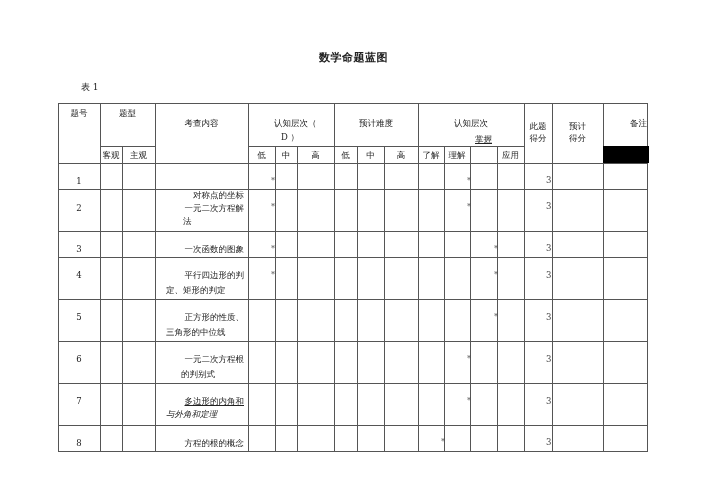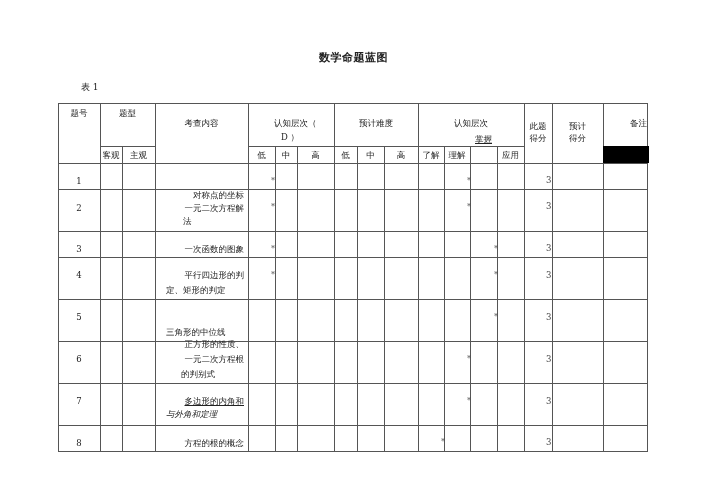--- a/index.html
+++ b/index.html
@@ -106,21 +106,21 @@
   <div class="score" style="left:546px;top:243px;">3</div>
 
   <div class="cell c" style="left:58px;width:42px;top:268px;">4</div>
   <div class="cell r" style="left:155px;width:89px;top:268px;">平行四边形的判</div>
   <div class="cell" style="left:166px;width:82px;top:283px;">定、矩形的判定</div>
   <div class="star" style="left:271px;top:270px;">*</div>
   <div class="star" style="left:494px;top:270px;">*</div>
   <div class="score" style="left:546px;top:270px;">3</div>
 
   <div class="cell c" style="left:58px;width:42px;top:310px;">5</div>
-  <div class="cell r" style="left:155px;width:89px;top:310px;margin-top:27px;">正方形的性质、</div>
+  <div class="cell r" style="left:155px;width:89px;top:310px;">正方形的性质、</div>
   <div class="cell" style="left:166px;width:82px;top:325px;">三角形的中位线</div>
   <div class="star" style="left:494px;top:312px;">*</div>
   <div class="score" style="left:546px;top:312px;">3</div>
 
   <div class="cell c" style="left:58px;width:42px;top:352px;">6</div>
   <div class="cell r" style="left:155px;width:89px;top:352px;">一元二次方程根</div>
   <div class="cell" style="left:181px;width:66px;top:367px;">的判别式</div>
   <div class="star" style="left:467px;top:354px;">*</div>
   <div class="score" style="left:546px;top:354px;">3</div>
 

